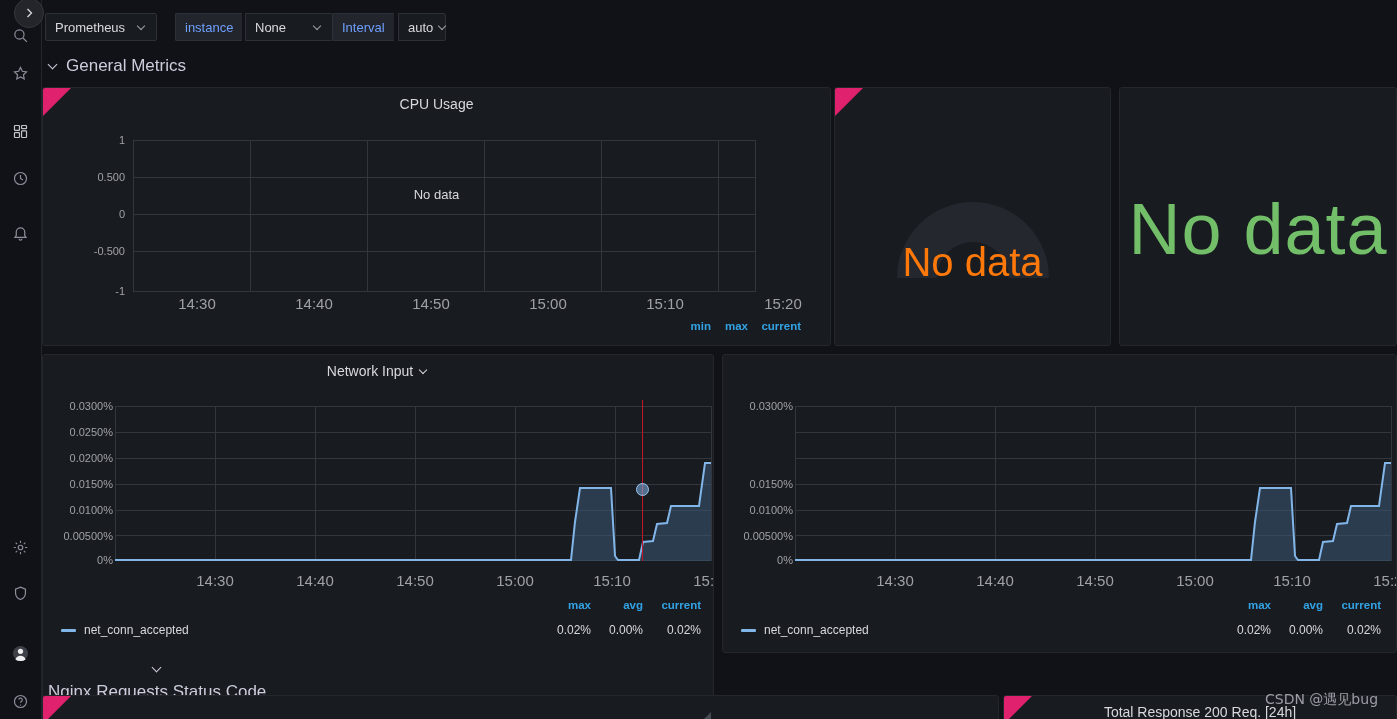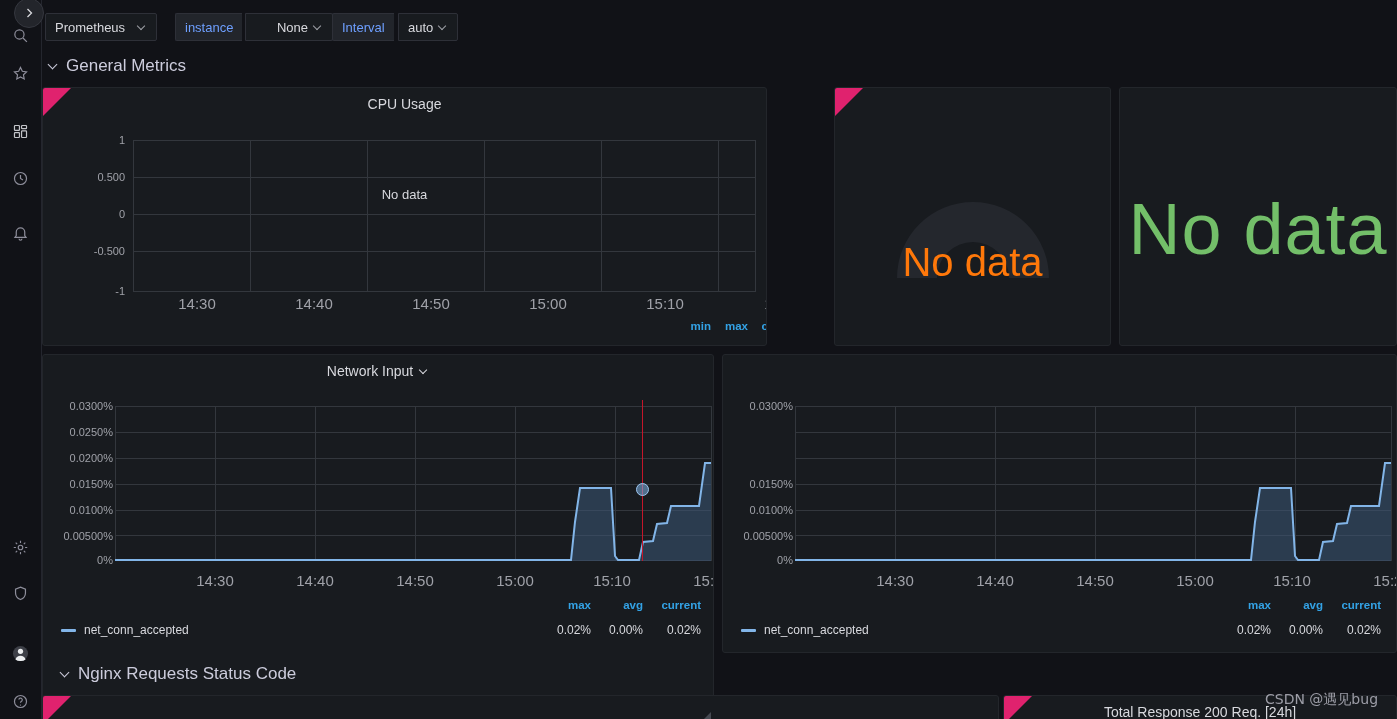--- a/index.html
+++ b/index.html
@@ -233,38 +233,38 @@
     </svg>
   </div>
 
   <div class="varbar">
     <div class="pill lone" style="left:4px;top:13px;width:112px;justify-content:space-between;">
       <span>Prometheus</span>
       <span class="chev"></span>
     </div>
 
     <div class="pill seg-label" style="left:134px;top:13px;">instance</div>
-    <div class="pill seg-value" style="left:204px;top:13px;width:88px;justify-content:flex-end;">
+    <div class="pill seg-value" style="left:204px;top:13px;width:88px;justify-content:space-between;">
       <span>None</span>
       <span class="chev"></span>
     </div>
 
     <div class="pill seg-label" style="left:291px;top:13px;">Interval</div>
-    <div class="pill seg-value" style="left:357px;top:13px;width:60px;justify-content:space-between;">
+    <div class="pill seg-value" style="left:357px;top:13px;width:48px;justify-content:space-between;">
       <span>auto</span>
       <span class="chev"></span>
     </div>
   </div>
 
   <div class="rowhdr" style="left:48px;top:56px;">
     <span class="rchev"></span>
     <span>General Metrics</span>
   </div>
 
-  <div class="panel" style="left:42px;top:87px;width:725px;height:259px;">
+  <div class="panel" style="left:42px;top:87px;width:789px;height:259px;">
     <div class="alert-corner"></div>
     <div class="panel-title">
       <span>CPU Usage</span>
     </div>
 
     <div class="plot" style="left:90px;top:52px;width:623px;height:152px;">
 
       <div class="grid-line" style="left:0;top:0;width:623px;height:1px;"></div>
       <div class="grid-line" style="left:0;top:37px;width:623px;height:1px;"></div>
       <div class="grid-line" style="left:0;top:74px;width:623px;height:1px;"></div>
@@ -419,21 +419,21 @@
     <div class="legend-name" style="left:18px;top:268px;">
       <span class="legend-swatch"></span>
       <span>net_conn_accepted</span>
     </div>
     <div class="legend-val" style="left:500px;top:268px;width:48px;">0.02%</div>
     <div class="legend-val" style="left:552px;top:268px;width:48px;">0.00%</div>
     <div class="legend-val" style="left:604px;top:268px;width:54px;">0.02%</div>
   </div>
 
 
-  <div class="rowhdr" style="left:60px;top:664px;">
+  <div class="rowhdr" style="left:48px;top:664px;flex-direction:column;">
     <span class="rchev"></span>
     <span>Nginx Requests Status Code</span>
   </div>
 
   <div class="panel" style="left:42px;top:695px;width:957px;height:60px;">
     <div class="alert-corner"></div>
   </div>
 
   <div class="panel" style="left:1003px;top:695px;width:394px;height:60px;">
     <div class="alert-corner"></div>

